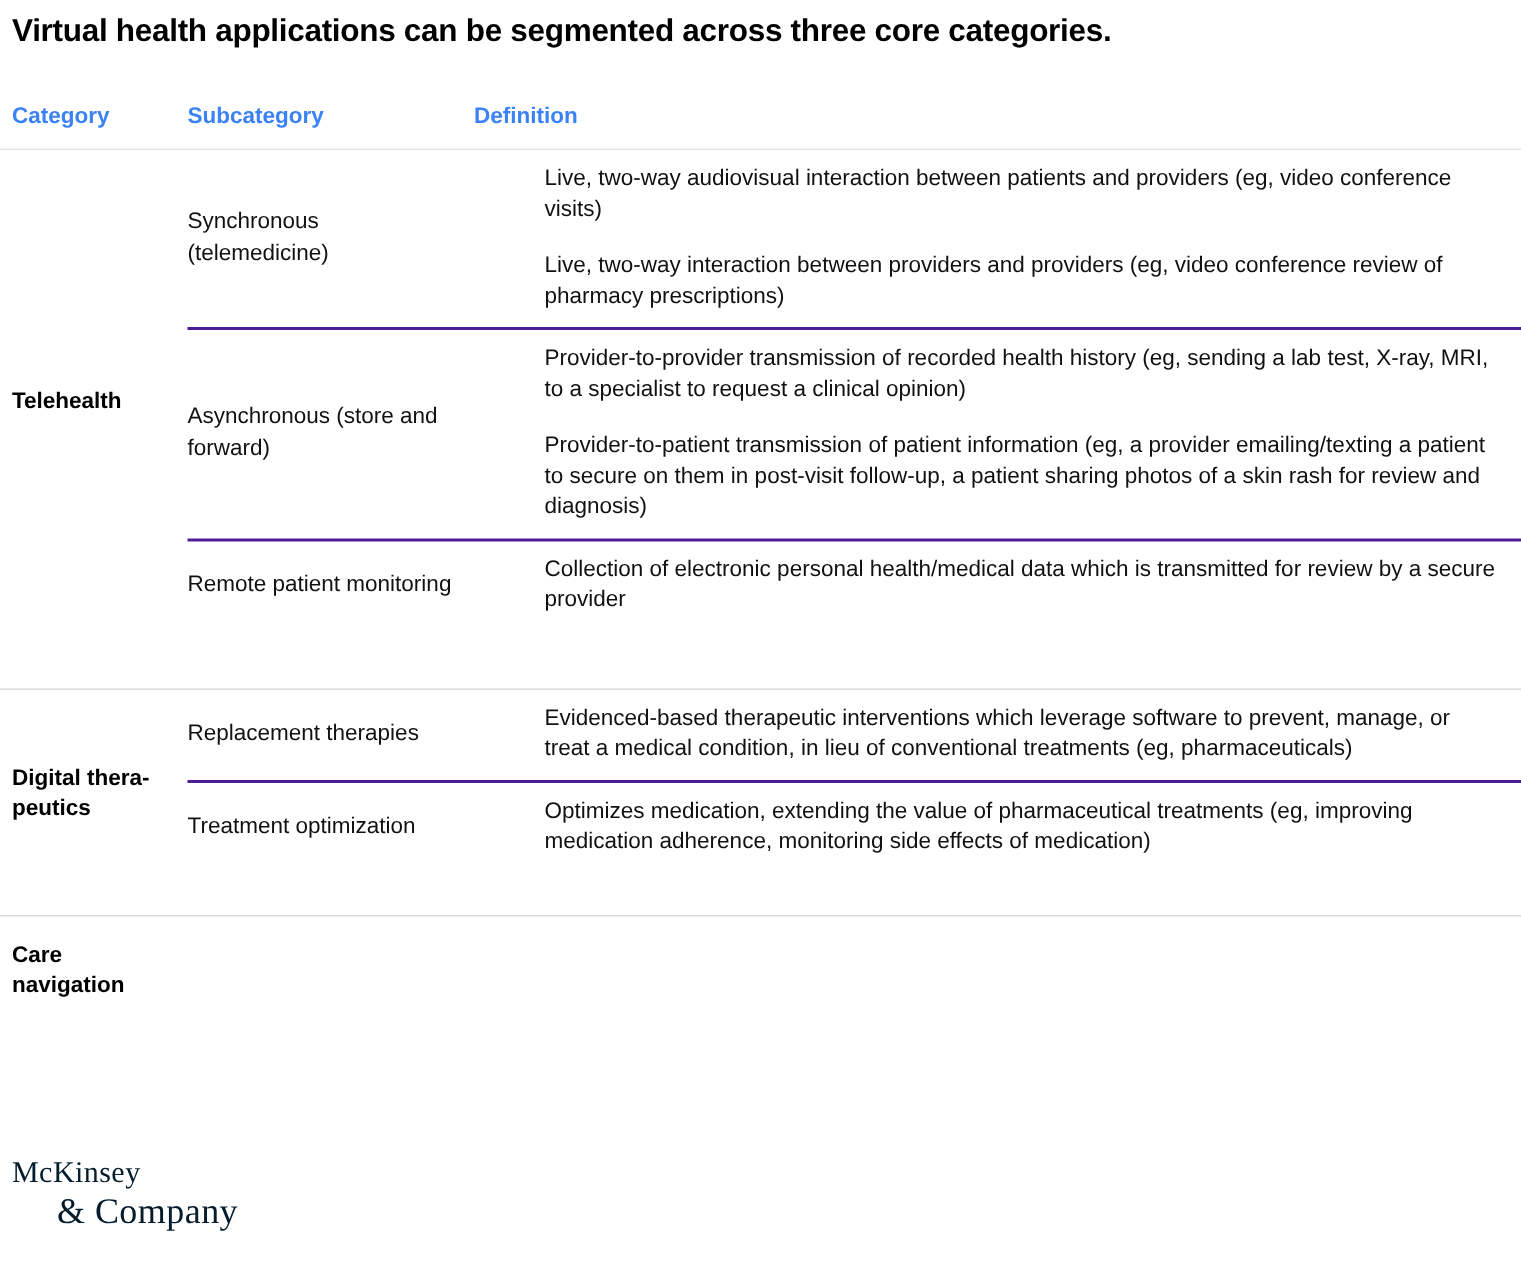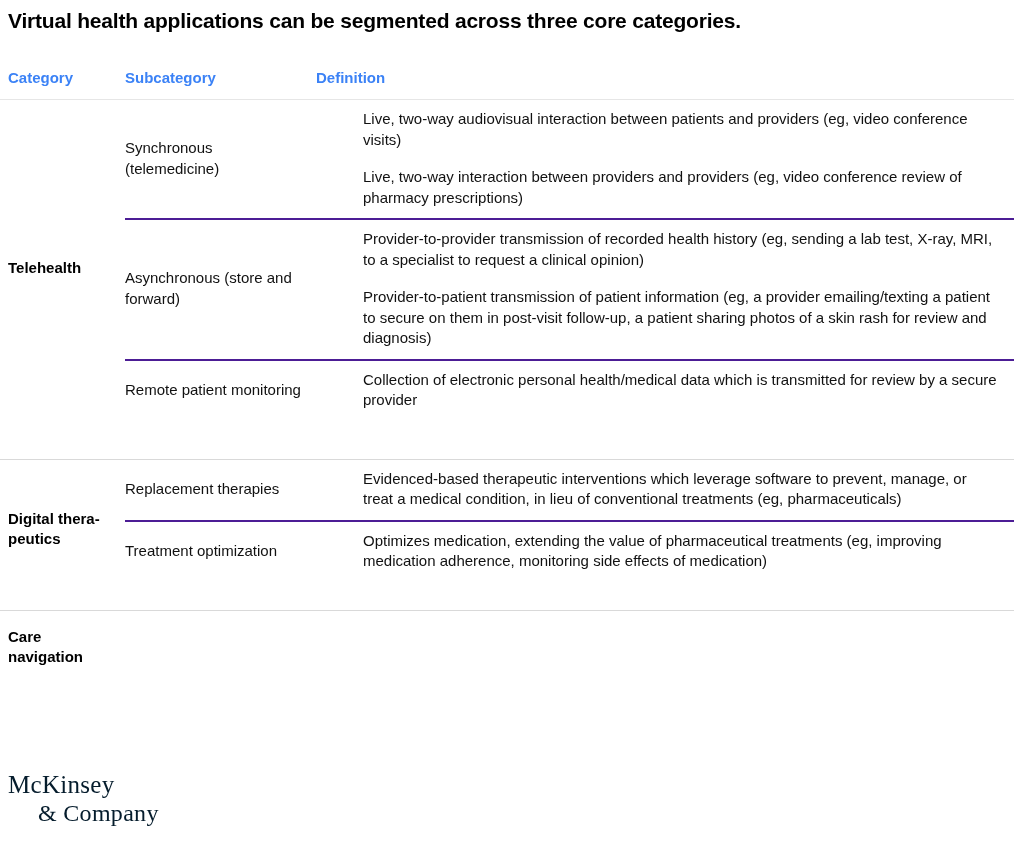--- a/index.html
+++ b/index.html
@@ -146,21 +146,21 @@
   
   .logo {
     position: absolute;
     left: 8px;
     top: 772px;
     font-family: "Liberation Serif", serif;
     color: #051c2c;
     line-height: 1.0;
   }
   .logo .l1 {
-    font-size: 25px;
+    font-size: 20px;
     letter-spacing: 0.3px;
   }
   .logo .l2 {
     font-size: 24px;
     letter-spacing: 0.3px;
     padding-left: 30px;
     margin-top: 4px;
   }
 </style>
 </head>

